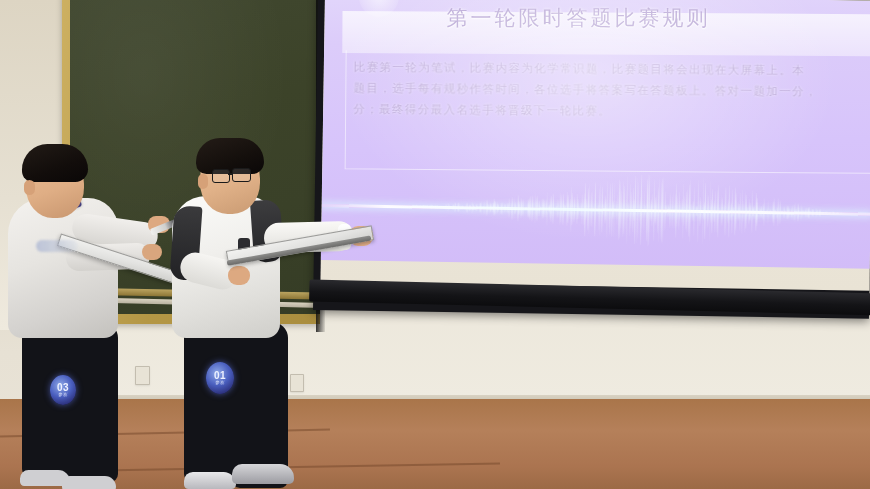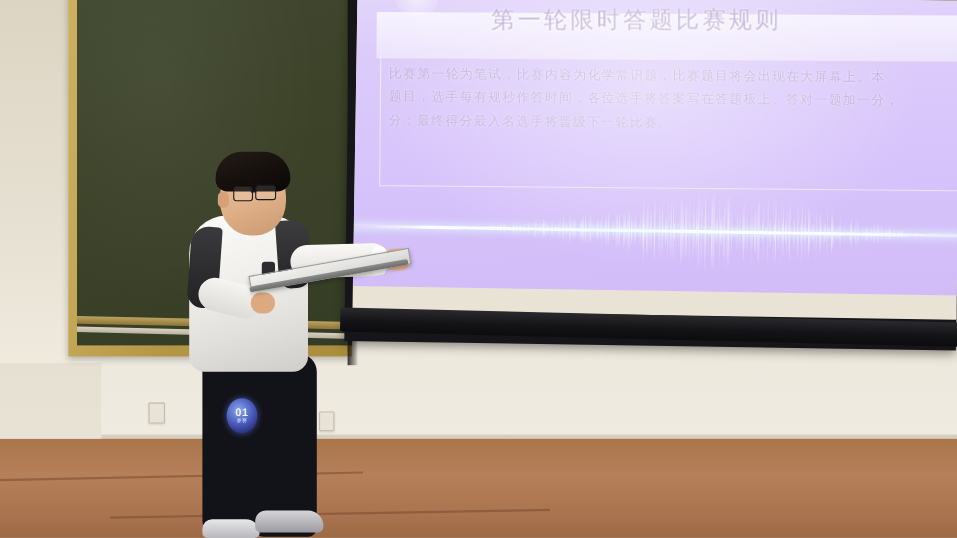--- a/index.html
+++ b/index.html
@@ -601,20 +601,59 @@
 
   <div class="outlet" style="left:135px;top:366px;width:13px;height:17px;"></div>
   <div class="outlet" style="left:290px;top:374px;width:12px;height:16px;"></div>
   <div class="outlet" style="left:597px;top:403px;width:11px;height:15px;"></div>
 
   <div class="baseboard"></div>
   <div class="floor"></div>
   <div class="floor-line" style="left:0;top:432px;width:330px;transform:rotate(-1.2deg);"></div>
   <div class="floor-line" style="left:100px;top:466px;width:400px;transform:rotate(-1deg);"></div>
 
+  <div class="person blur-soft" style="left:0px;top:140px;width:180px;height:349px;">
+
+    <div class="leg" style="left:22px;top:185px;width:52px;height:152px;border-radius:14px 10px 8px 8px;"></div>
+    <div class="leg" style="left:62px;top:182px;width:56px;height:160px;border-radius:10px 16px 8px 8px;"></div>
+    <div class="shoe" style="left:20px;top:330px;width:50px;height:16px;"></div>
+    <div class="shoe" style="left:62px;top:336px;width:54px;height:15px;"></div>
+
+    <div class="badge" style="left:50px;top:235px;width:26px;height:30px;">
+      <span class="bnum">03</span>
+      <span class="btxt">参赛</span>
+    </div>
+
+    <div class="torso" style="left:8px;top:58px;width:110px;height:140px;border-radius:36px 30px 14px 14px;
+                background:linear-gradient(160deg,#f4f2ef 0%,#e6e4e0 42%,#d4d2cf 75%,#c3c1bd 100%);"></div>
+
+    <div class="arm" style="left:72px;top:78px;width:86px;height:28px;border-radius:16px;transform:rotate(8deg);
+                background:linear-gradient(180deg,#f1efec,#d8d6d2);"></div>
+    <div class="arm" style="left:66px;top:104px;width:84px;height:26px;border-radius:14px;transform:rotate(-2deg);
+                background:linear-gradient(180deg,#eeece9,#d3d1cd);"></div>
+
+    <div style="position:absolute;left:148px;top:76px;width:22px;height:17px;border-radius:8px;background:#dda981;"></div>
+    <div style="position:absolute;left:142px;top:104px;width:20px;height:16px;border-radius:8px;background:#d9a67e;"></div>
+
+    <div class="marker" style="left:150px;top:84px;width:26px;height:7px;transform:rotate(-22deg);
+                background:linear-gradient(90deg,#f0f0ee 0%,#cfcfcd 60%,#55555a 100%);"></div>
+
+    <div class="answerboard" style="left:56px;top:112px;width:120px;height:11px;transform:rotate(18deg);"></div>
+
+    <div class="shoulder-badge" style="left:64px;top:58px;"></div>
+
+    <div style="position:absolute;left:36px;top:100px;width:42px;height:12px;border-radius:6px;
+                background:linear-gradient(90deg,rgba(150,165,205,.55),rgba(200,208,228,.2));filter:blur(1px);"></div>
+
+    <div class="head" style="left:26px;top:12px;width:58px;height:66px;
+                background:linear-gradient(160deg,#ecbd93 0%,#dfae85 55%,#c8966f 100%);"></div>
+    <div class="hair" style="left:22px;top:4px;width:66px;height:38px;border-radius:32px 32px 16px 14px;
+                background:linear-gradient(160deg,#221b16 0%,#120d0b 60%,#0a0707 100%);"></div>
+    <div style="position:absolute;left:24px;top:40px;width:11px;height:15px;border-radius:6px;background:#d6a178;"></div>
+  </div>
 
   <div class="person blur-soft" style="left:160px;top:138px;width:210px;height:351px;">
 
     <div class="leg" style="left:24px;top:186px;width:56px;height:158px;border-radius:14px 10px 10px 8px;"></div>
     <div class="leg" style="left:70px;top:184px;width:58px;height:166px;border-radius:10px 16px 8px 10px;"></div>
     <div class="shoe" style="left:24px;top:334px;width:52px;height:17px;
                 background:linear-gradient(180deg,#e8e8ea,#b8b8bd);"></div>
     <div class="shoe" style="left:72px;top:326px;width:62px;height:20px;
                 background:linear-gradient(180deg,#d6d6d9,#9b9ba1);"></div>
 

